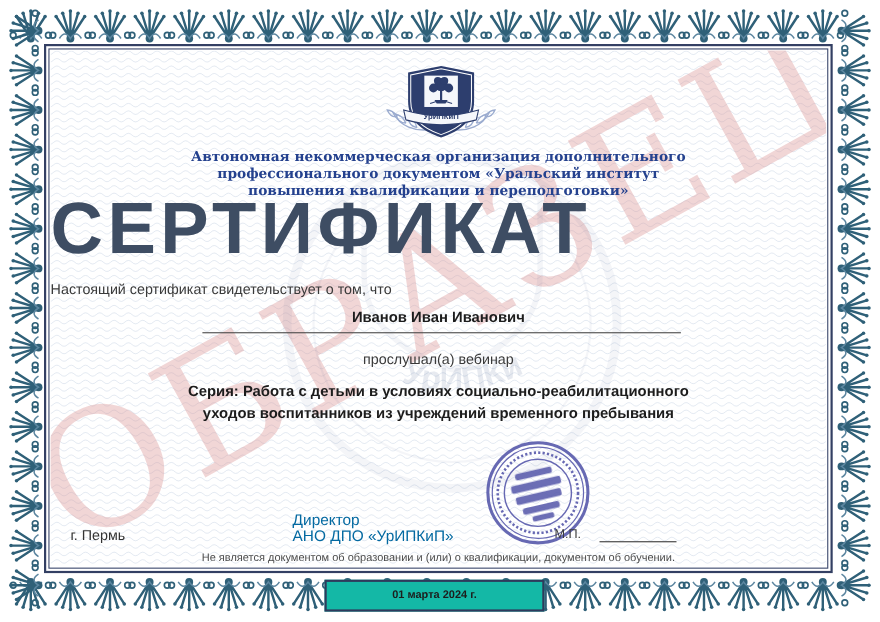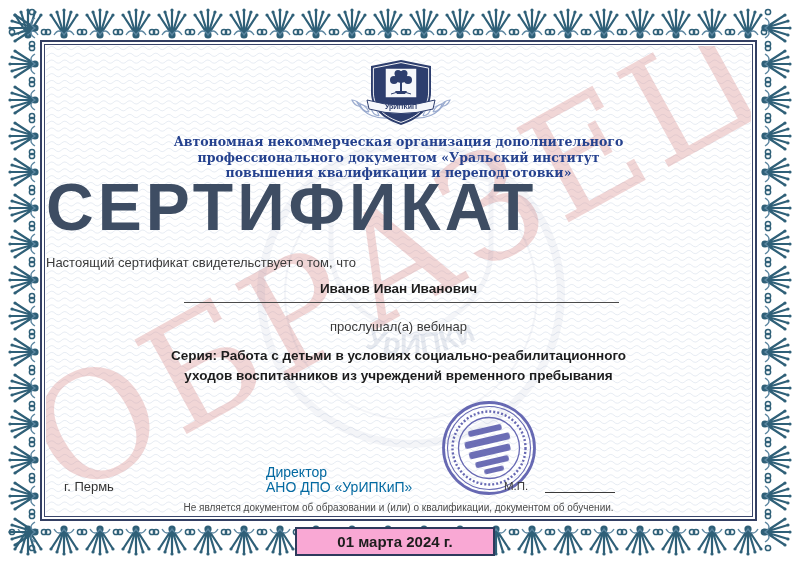--- a/index.html
+++ b/index.html
@@ -49,23 +49,23 @@
   .director{position:absolute; left:220px; top:419px; font-size:14px;
     line-height:15px; color:#0369a1;}
   .stamp{position:absolute; left:395px; top:354px;}
   .mp{position:absolute; left:458px; top:434px; font-size:11.5px; color:#3c3c3c;}
   .sig-line{position:absolute; left:499px; top:446px; width:70px;
     border-top:1.5px solid #3a3a3a;}
   .disclaimer{position:absolute; left:0; top:456px; width:100%; text-align:center;
     font-size:10px; color:#4a4a4a;}
   
   .date-box{position:absolute; left:295px; top:527px; width:200px; height:29px;
-    box-sizing:border-box; background:#f9a8d4; border:2px solid #2e3a5c; z-index:4;
+    box-sizing:border-box; background:#14b8a6; border:2px solid #2e3a5c; z-index:4;
     display:flex; align-items:center; justify-content:center;
-    font-size:15px; font-weight:bold; color:#1d1d1d;}
+    font-size:10px; font-weight:bold; color:#1d1d1d;}
 </style>
 </head>
 <body>
 
 <div class="cert">
 
   <svg id="border-svg" width="800" height="565" viewBox="0 0 800 565">
     <defs>
       <g id="orn-motif">
         <path d="M0,12 L-13,-8 M0,12 L-7,-11 M0,12 L0,-13 M0,12 L7,-11 M0,12 L13,-8" stroke="#2f6078" stroke-width="2.2" fill="none"></path>

